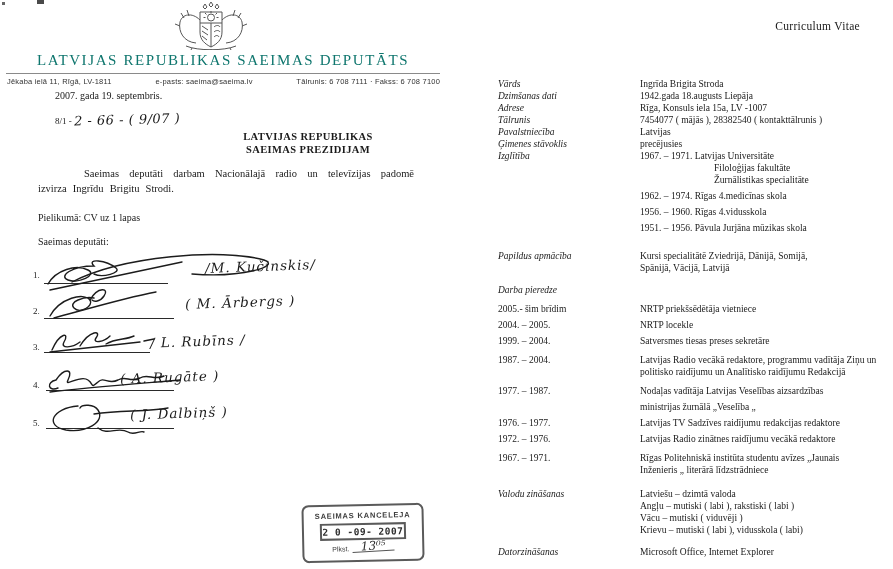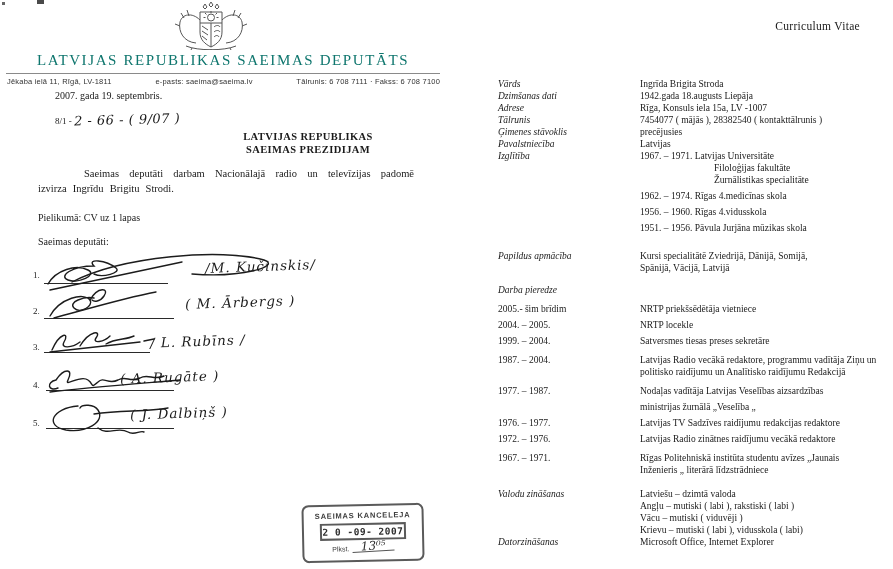--- a/index.html
+++ b/index.html
@@ -82,21 +82,21 @@
   .lbl{flex:0 0 142px;width:142px;font-style:italic;}
   .val{flex:1;}
   .ind{margin-left:74px;}
   .gapline{margin-top:4px;}
   .training{margin-top:16px;}
   .exp-head{margin-top:10px;font-style:italic;}
   .exp{margin-top:4px;}
   .mt6{margin-top:7px;}
   .sub-gap{margin-top:4px;}
   .langs{margin-top:12px;}
-  .comp{justify-content:center;}
+  .comp{margin-top:10px;justify-content:center;}
   .inter{margin-top:24px;text-decoration:underline;}
 </style>
 </head>
 <body>
 
 <div class="canvas">
   <div class="speck s1"></div>
   <div class="speck s2"></div>
 
   <section class="page-left">
@@ -222,26 +222,26 @@
         </div>
       <div class="row">
           <span class="lbl">Adrese</span>
           <span class="val">Rīga, Konsuls iela 15a, LV -1007</span>
         </div>
       <div class="row">
           <span class="lbl">Tālrunis</span>
           <span class="val">7454077 ( mājās ), 28382540 ( kontakttālrunis )</span>
         </div>
       <div class="row">
+          <span class="lbl">Pavalstniecība</span>
+          <span class="val">Latvijas</span>
+        </div>
+      <div class="row">
           <span class="lbl">Ģimenes stāvoklis</span>
           <span class="val">precējusies</span>
-        </div>
-      <div class="row">
-          <span class="lbl">Pavalstniecība</span>
-          <span class="val">Latvijas</span>
         </div>
 
       <div class="row">
         <span class="lbl">Izglītība</span>
         <div class="val">
           <div>1967. – 1971. Latvijas Universitāte</div>
           <div class="ind">Filoloģijas fakultāte</div>
           <div class="ind">Žurnālistikas specialitāte</div>
           <div class="gapline">1962. – 1974. Rīgas 4.medicīnas skola</div>
           <div class="gapline">1956. – 1960. Rīgas 4.vidusskola</div>

